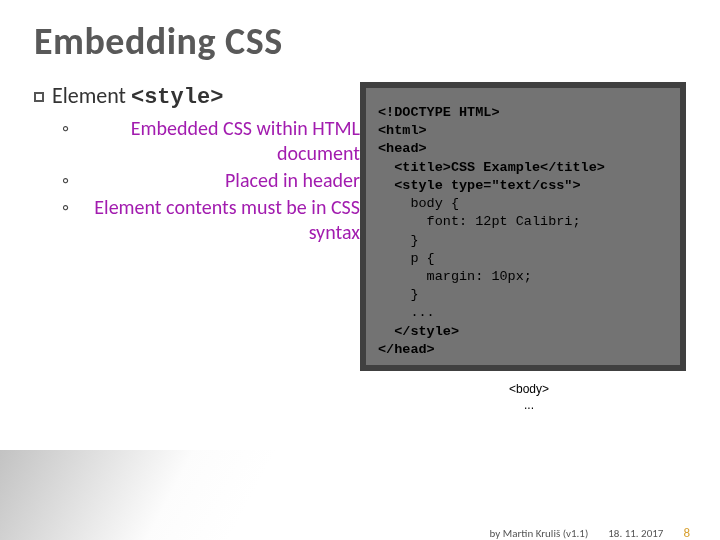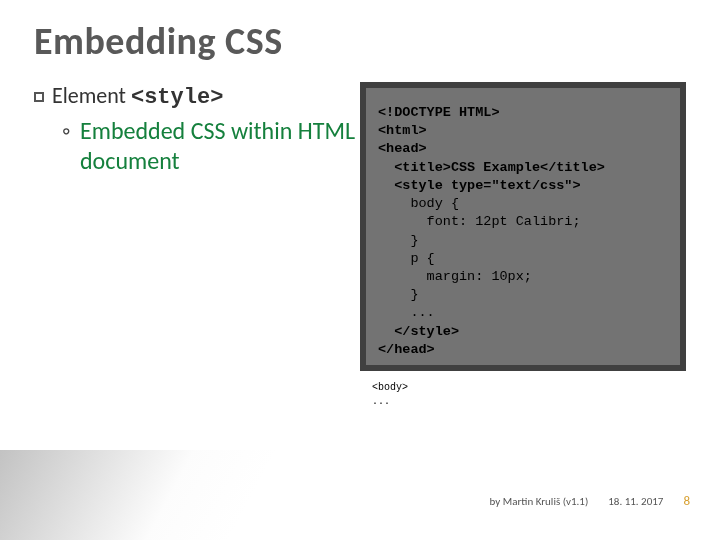--- a/index.html
+++ b/index.html
@@ -6,42 +6,44 @@
   html, body { width: 720px; height: 540px; background: #fff; font-family: Calibri, Arial, sans-serif; overflow: hidden; position: relative; }
   .slide { position: relative; width: 720px; height: 540px; padding: 18px 34px 0 34px; }
   .title { font-size: 38px; font-weight: 700; color: #595959; letter-spacing: 0.5px; margin-bottom: 18px; }
   .cols { display: flex; }
   .left { flex: 1 1 50%; }
   .right { flex: 1 1 50%; }
   .bullet-lvl1 { font-size: 22px; color: #333; margin-bottom: 6px; }
   .bullet-lvl1 .sq { display: inline-block; width: 10px; height: 10px; border: 2px solid #555; margin-right: 8px; vertical-align: 1px; }
   .mono { font-family: "Courier New", monospace; font-weight: 700; }
   .sub { list-style: none; padding-left: 32px; }
-  .sub li { font-size: 24px; color: #15803d; margin-bottom: 2px; position: relative; padding-left: 14px; line-height: 1.25; }
+  .sub li { font-size: 20px; color: #a21caf; margin-bottom: 2px; position: relative; padding-left: 14px; line-height: 1.25; text-align: right; }
   .sub li::before { content: "◦"; position: absolute; left: -4px; top: 0; color: #444; }
   .codebox { border: 6px solid #404040; background: #737373; padding: 16px 12px 6px 12px; font-family: "Courier New", monospace; font-size: 13.5px; line-height: 1.35; white-space: pre; }
   .codebox .bold { font-weight: 700; }
-  .codebox2 { margin-top: 10px; font-family: Liberation Mono, monospace; font-size: 10px; line-height: 1.35; white-space: pre; padding-left: 12px;}
-  .footer { position: absolute; bottom: 32px; left: 0; width: 720px; display: flex; justify-content: flex-end; align-items: baseline; gap: 20px; padding-right: 30px; font-size: 11px; color: #555; }
+  .codebox2 { margin-top: 10px; font-family: Liberation Sans, sans-serif; font-size: 12px; line-height: 1.35; white-space: pre; padding-left: 12px; text-align: center;}
+  .footer { position: absolute; bottom: 0; left: 0; width: 720px; display: flex; justify-content: flex-end; align-items: baseline; gap: 20px; padding-right: 30px; font-size: 11px; color: #555; }
   .pagenum { color: #d8a030; font-size: 13px; }
   .wedge { position: absolute; left: -60px; bottom: -20px; width: 280px; height: 110px; background: linear-gradient(to right, rgba(80,80,80,0.35), rgba(200,200,200,0.05) 70%, transparent); transform: skewX(-28deg); transform-origin: bottom left; pointer-events: none; }
 </style>
 </head>
 <body>
 
 <div class="slide">
   <div class="title">Embedding CSS</div>
 
   <div class="cols">
     <div class="left">
       <div class="bullet-lvl1">
         <span class="sq"></span><span>Element</span> <span class="mono">&lt;style&gt;</span>
       </div>
       <ul class="sub">
         <li>Embedded CSS within HTML document</li>
+        <li>Placed in header</li>
+        <li>Element contents must be in CSS syntax</li>
       </ul>
     </div>
 
     <div class="right">
       <div class="codebox"><span class="bold">&lt;!DOCTYPE HTML&gt;</span>
 <span class="bold">&lt;html&gt;</span>
 <span class="bold">&lt;head&gt;</span>
 <span class="bold">  &lt;title&gt;</span><span class="bold">CSS Example</span><span class="bold">&lt;/title&gt;</span>
 <span class="bold">  &lt;style type="text/css"&gt;</span>
 <span>    body {</span>

